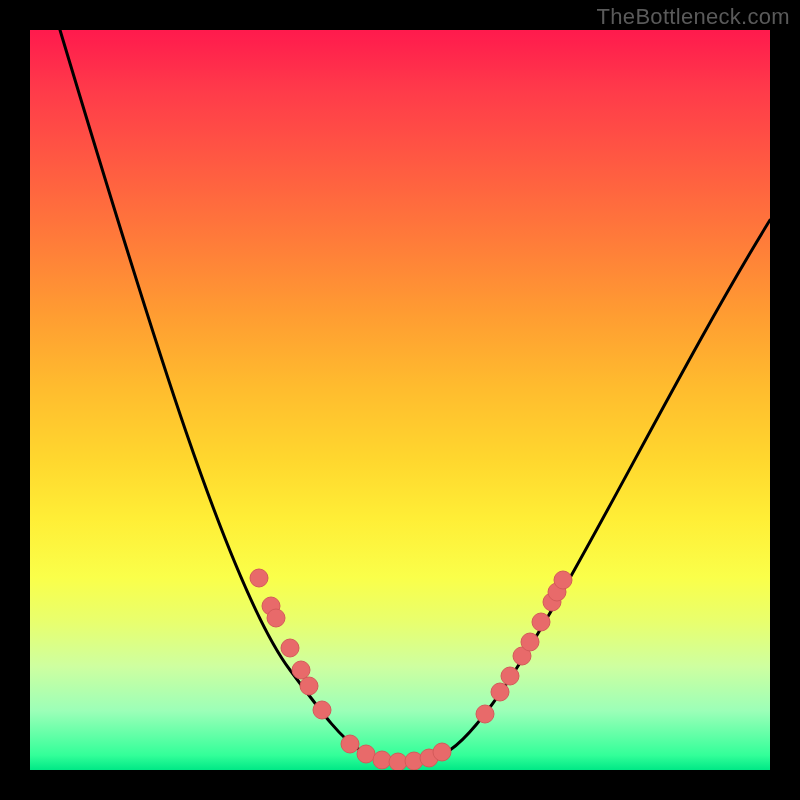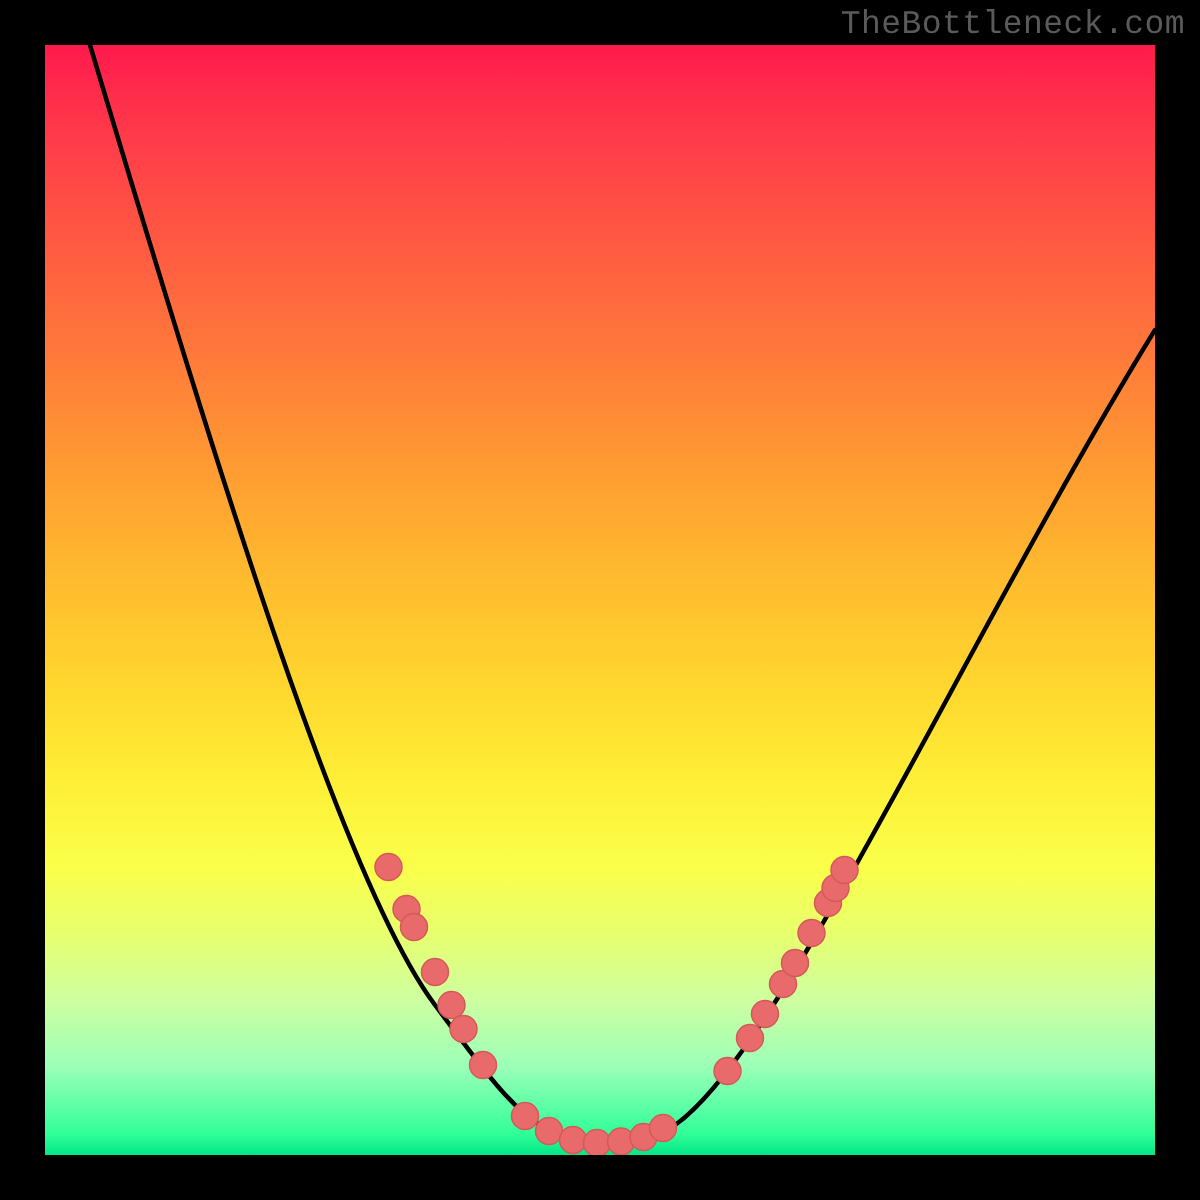--- a/index.html
+++ b/index.html
@@ -11,21 +11,20 @@
     background: #000;
     font-family: Arial, Helvetica, sans-serif;
   }
   .frame {
     position: absolute;
     top: 0;
     left: 0;
     width: 800px;
     height: 800px;
     background: #000;
-    font-family: Liberation Mono, monospace;
   }
   .plot {
     position: absolute;
     top: 30px;
     left: 30px;
     width: 740px;
     height: 740px;
     overflow: hidden;
   }
   .gradient {

